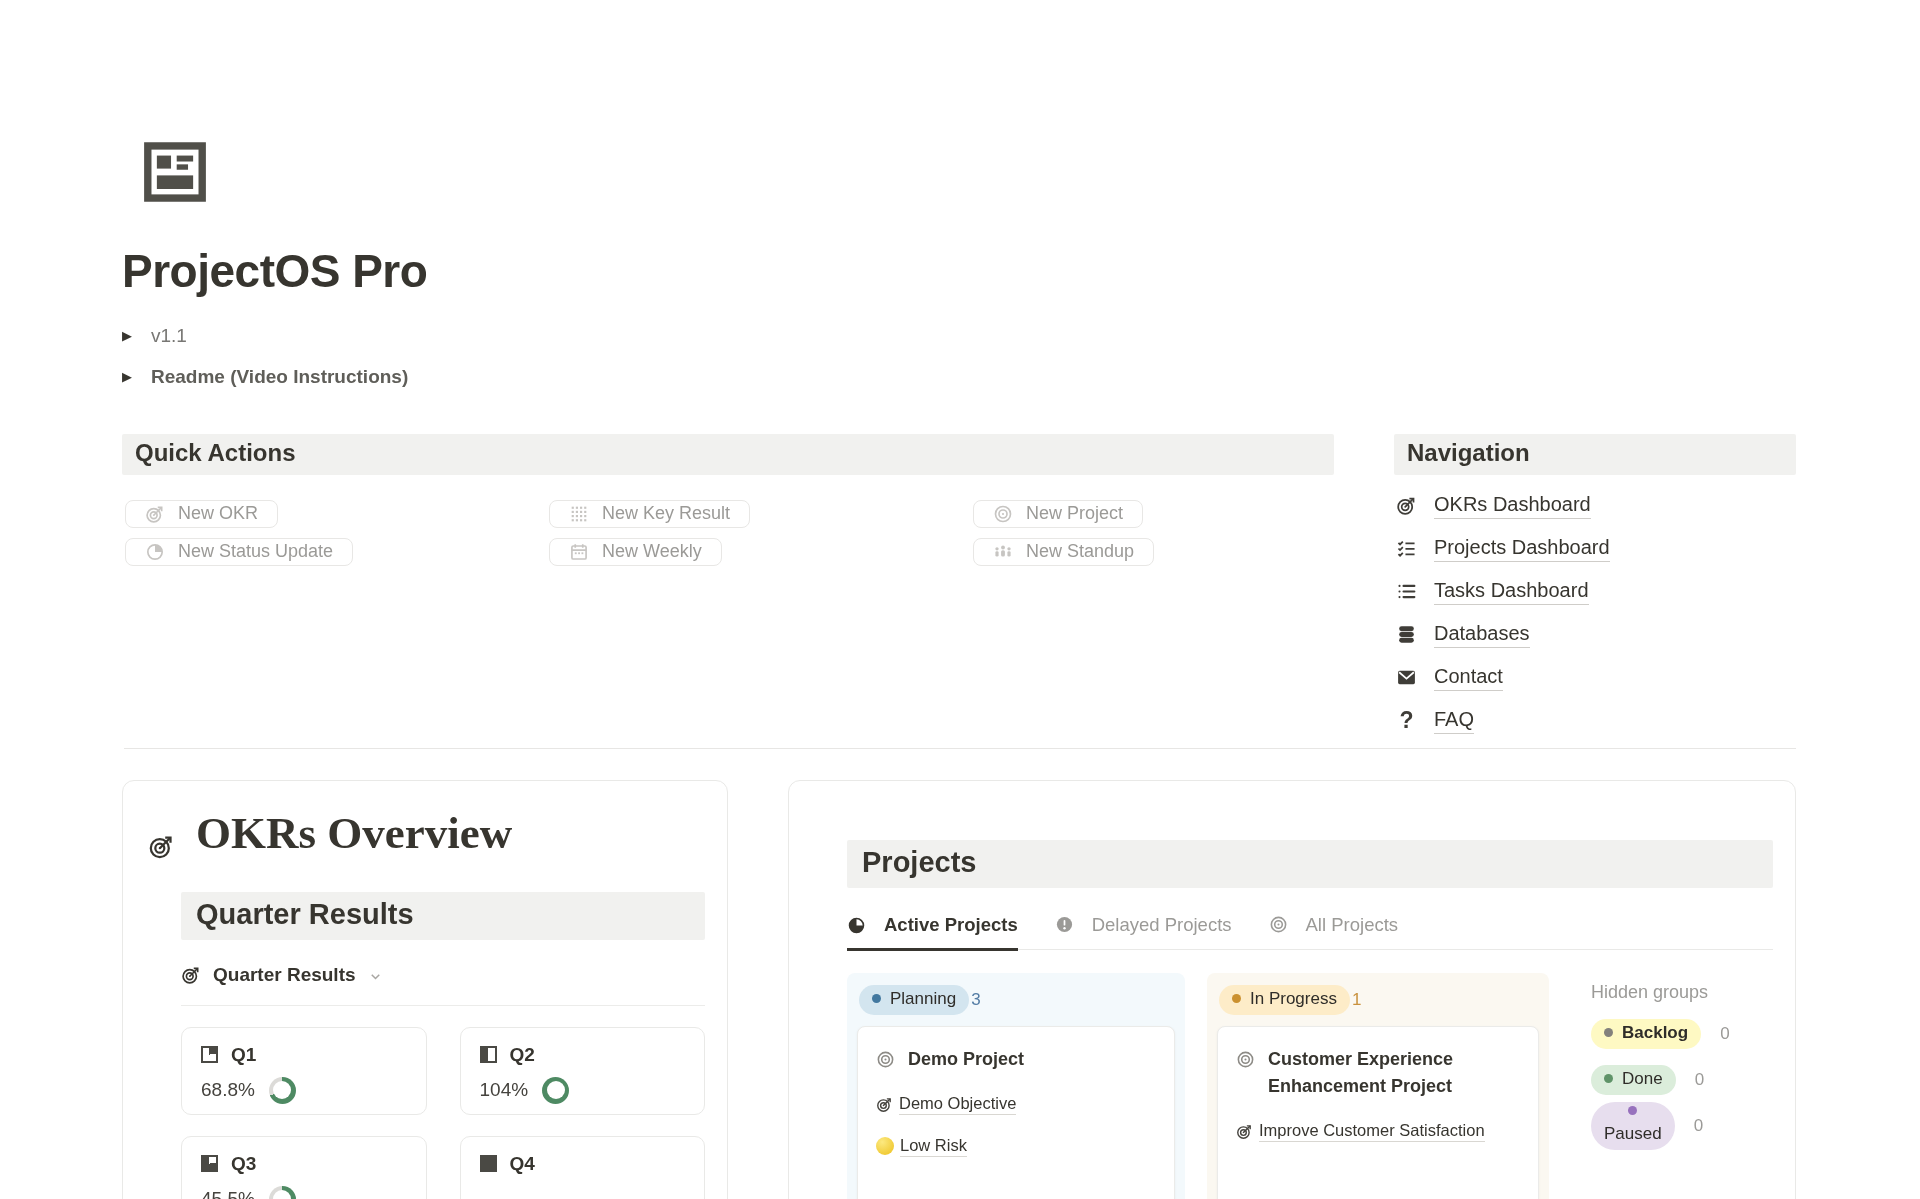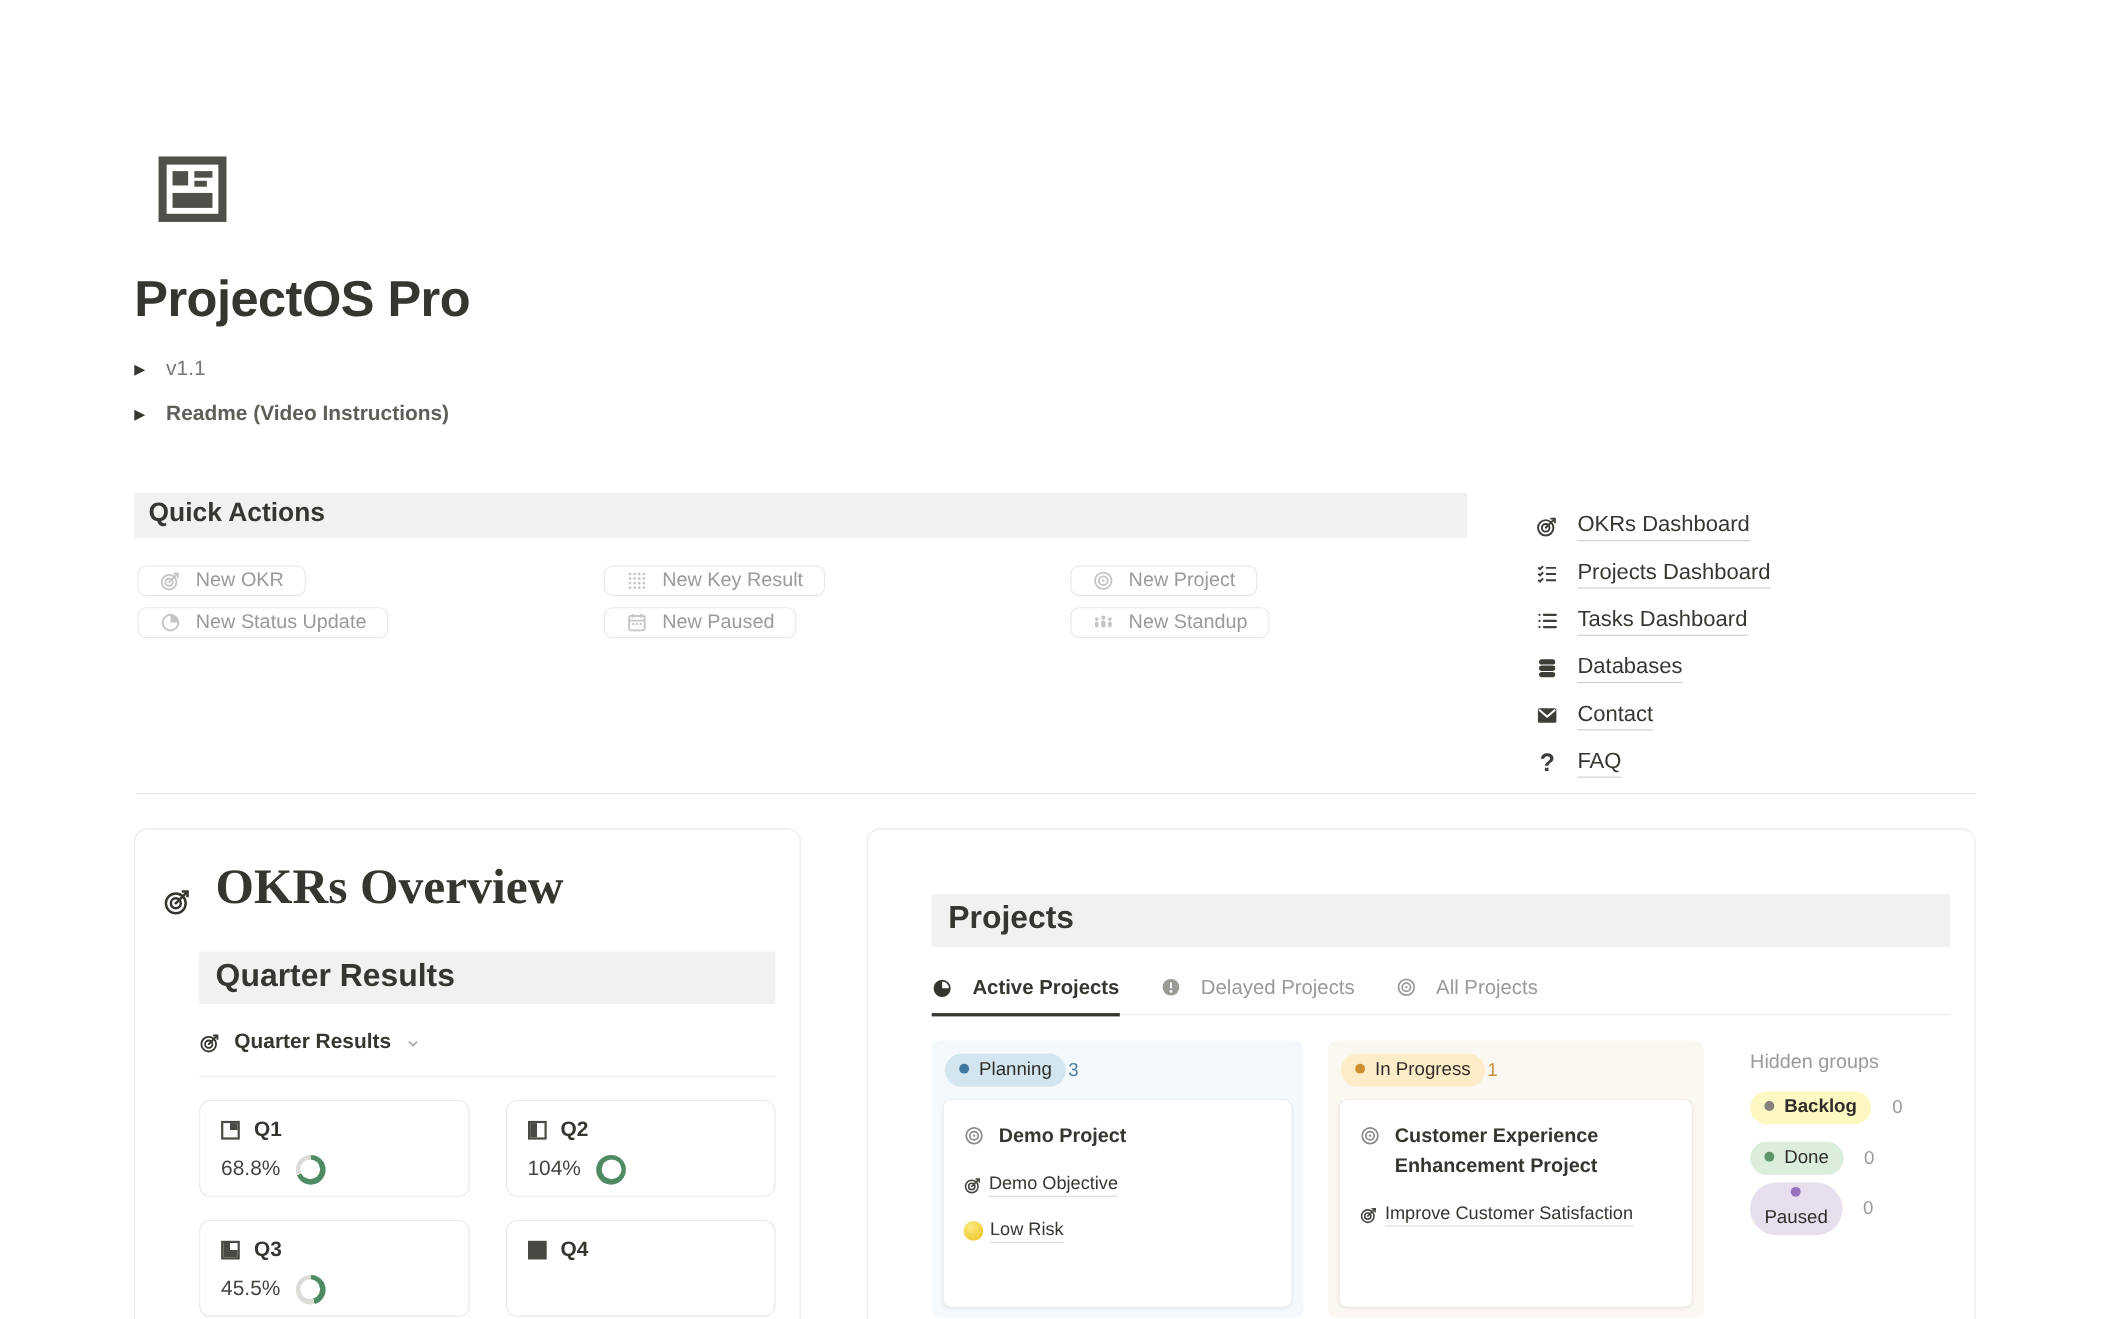--- a/index.html
+++ b/index.html
@@ -14,21 +14,21 @@
   .page-icon { margin:138px 0 0 14px; width:78px; height:68px; color:#504f49; }
   .page-icon svg { width:100%; height:100%; }
   h1.page-title { margin:40px 0 0 0; font-size:46px; font-weight:700; letter-spacing:-.5px; line-height:1.1; }
   .toggle { display:flex; align-items:center; gap:15px; margin-top:28px; font-size:19px; cursor:pointer; }
   .toggle + .toggle { margin-top:19px; }
   .toggle .tri { font-size:13px; color:#37352f; width:14px; }
   .toggle-label-muted { color:#787774; }
   .toggle-label-bold { color:#5f5e59; font-weight:700; }
 
   
-  .top-row { display:flex; margin-top:60px; }
+  .top-row { display:flex; margin-top:46px; }
   .band { background:#f1f1ef; padding:5px 13px 8px; font-weight:700; border-radius:2px; }
   .band.h2 { font-size:24px; }
   .band.h3 { font-size:29px; padding:6px 15px 9px; }
   .qa { width:1212px; }
   .qa-grid { margin-top:25px; display:grid; grid-template-columns:424px 424px 1fr; row-gap:10px; justify-items:start; margin-left:3px; }
   .qa-btn { display:inline-flex; align-items:center; gap:13px; height:28px; padding:0 19px; background:#fff;
             border:1px solid #e8e7e5; border-radius:8px; font-size:18px; color:#9b9a97; cursor:pointer;
             font-family:inherit; }
   .qa-btn .bicon { width:20px; height:20px; color:#c7c5c2; flex:none; }
   .qa-btn .bicon svg { width:100%; height:100%; }
@@ -247,32 +247,33 @@
         <button class="qa-btn">
           <span class="bicon"><svg>
                 <use href="#i-pie"></use>
               </svg></span>
           <span>New Status Update</span>
         </button>
         <button class="qa-btn">
           <span class="bicon"><svg>
                 <use href="#i-cal"></use>
               </svg></span>
-          <span>New Paused</span>
+          <span>New Weekly</span>
         </button>
         <button class="qa-btn">
           <span class="bicon"><svg>
                 <use href="#i-people"></use>
               </svg></span>
           <span>New Standup</span>
         </button>
       </div>
     </section>
 
     <aside class="nav">
+      <div class="band h2">Navigation</div>
       <ul>
         <li>
           <span class="nicon">
               <svg>
                 <use href="#i-target"></use>
               </svg>
             </span>
           <a>OKRs Dashboard</a>
         </li>
         <li>

